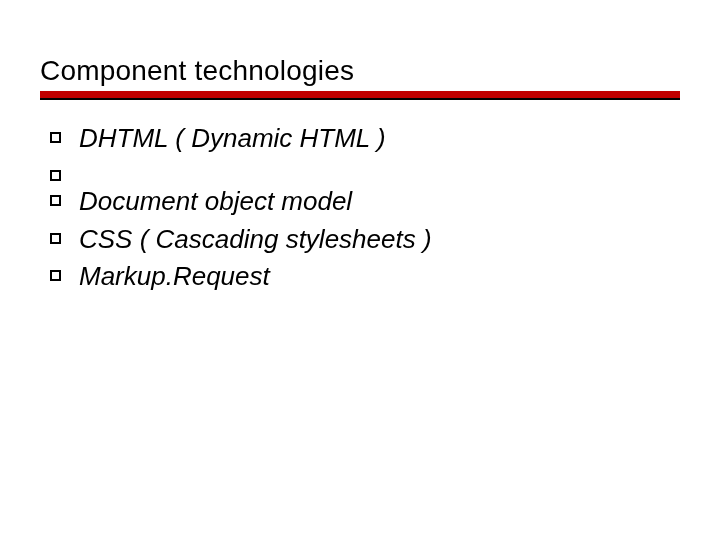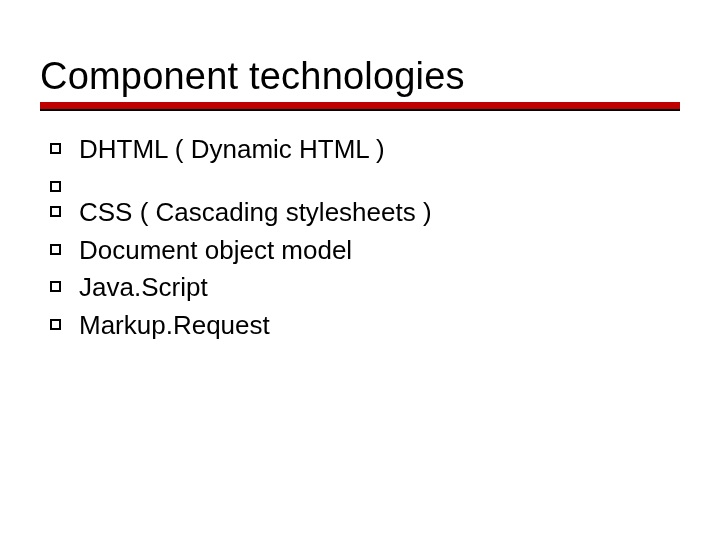--- a/index.html
+++ b/index.html
@@ -12,37 +12,38 @@
     overflow: hidden;
   }
   .slide {
     position: relative;
     width: 720px;
     height: 540px;
     box-sizing: border-box;
     padding: 55px 40px 40px 40px;
   }
   .title {
-    font-size: 38px;
+    font-size: 28px;
     font-weight: 400;
     color: #000;
     margin: 0 0 4px 0;
     letter-spacing: 0.2px;
   }
   .title-underline {
     height: 7px;
     background: #c00000;
     border-bottom: 2px solid #000;
     width: 100%;
     margin-bottom: 22px;
   }
   .bullets {
     list-style: none;
     padding: 0 0 0 10px;
     margin: 0;
+    font-style: italic;
   }
   .bullets li {
     display: flex;
     align-items: flex-start;
     margin: 0 0 4px 0;
   }
   .bullet-box {
     display: inline-block;
     width: 11px;
     height: 11px;
@@ -68,28 +69,24 @@
   <ul class="bullets">
     <li>
       <span class="bullet-box"></span>
       <span class="bullet-text">DHTML ( Dynamic HTML )</span>
     </li>
     <li>
       <span class="bullet-box"></span>
     </li>
     <li>
       <span class="bullet-box"></span>
-      <span class="bullet-text">CSS ( Cascading stylesheets )</span>
-    </li>
-    <li>
-      <span class="bullet-box"></span>
       <span class="bullet-text">Document object model</span>
     </li>
     <li>
       <span class="bullet-box"></span>
-      <span class="bullet-text">Java.Script</span>
+      <span class="bullet-text">CSS ( Cascading stylesheets )</span>
     </li>
     <li>
       <span class="bullet-box"></span>
       <span class="bullet-text">Markup.Request</span>
     </li>
   </ul>
 </div>
 
 </body></html>

